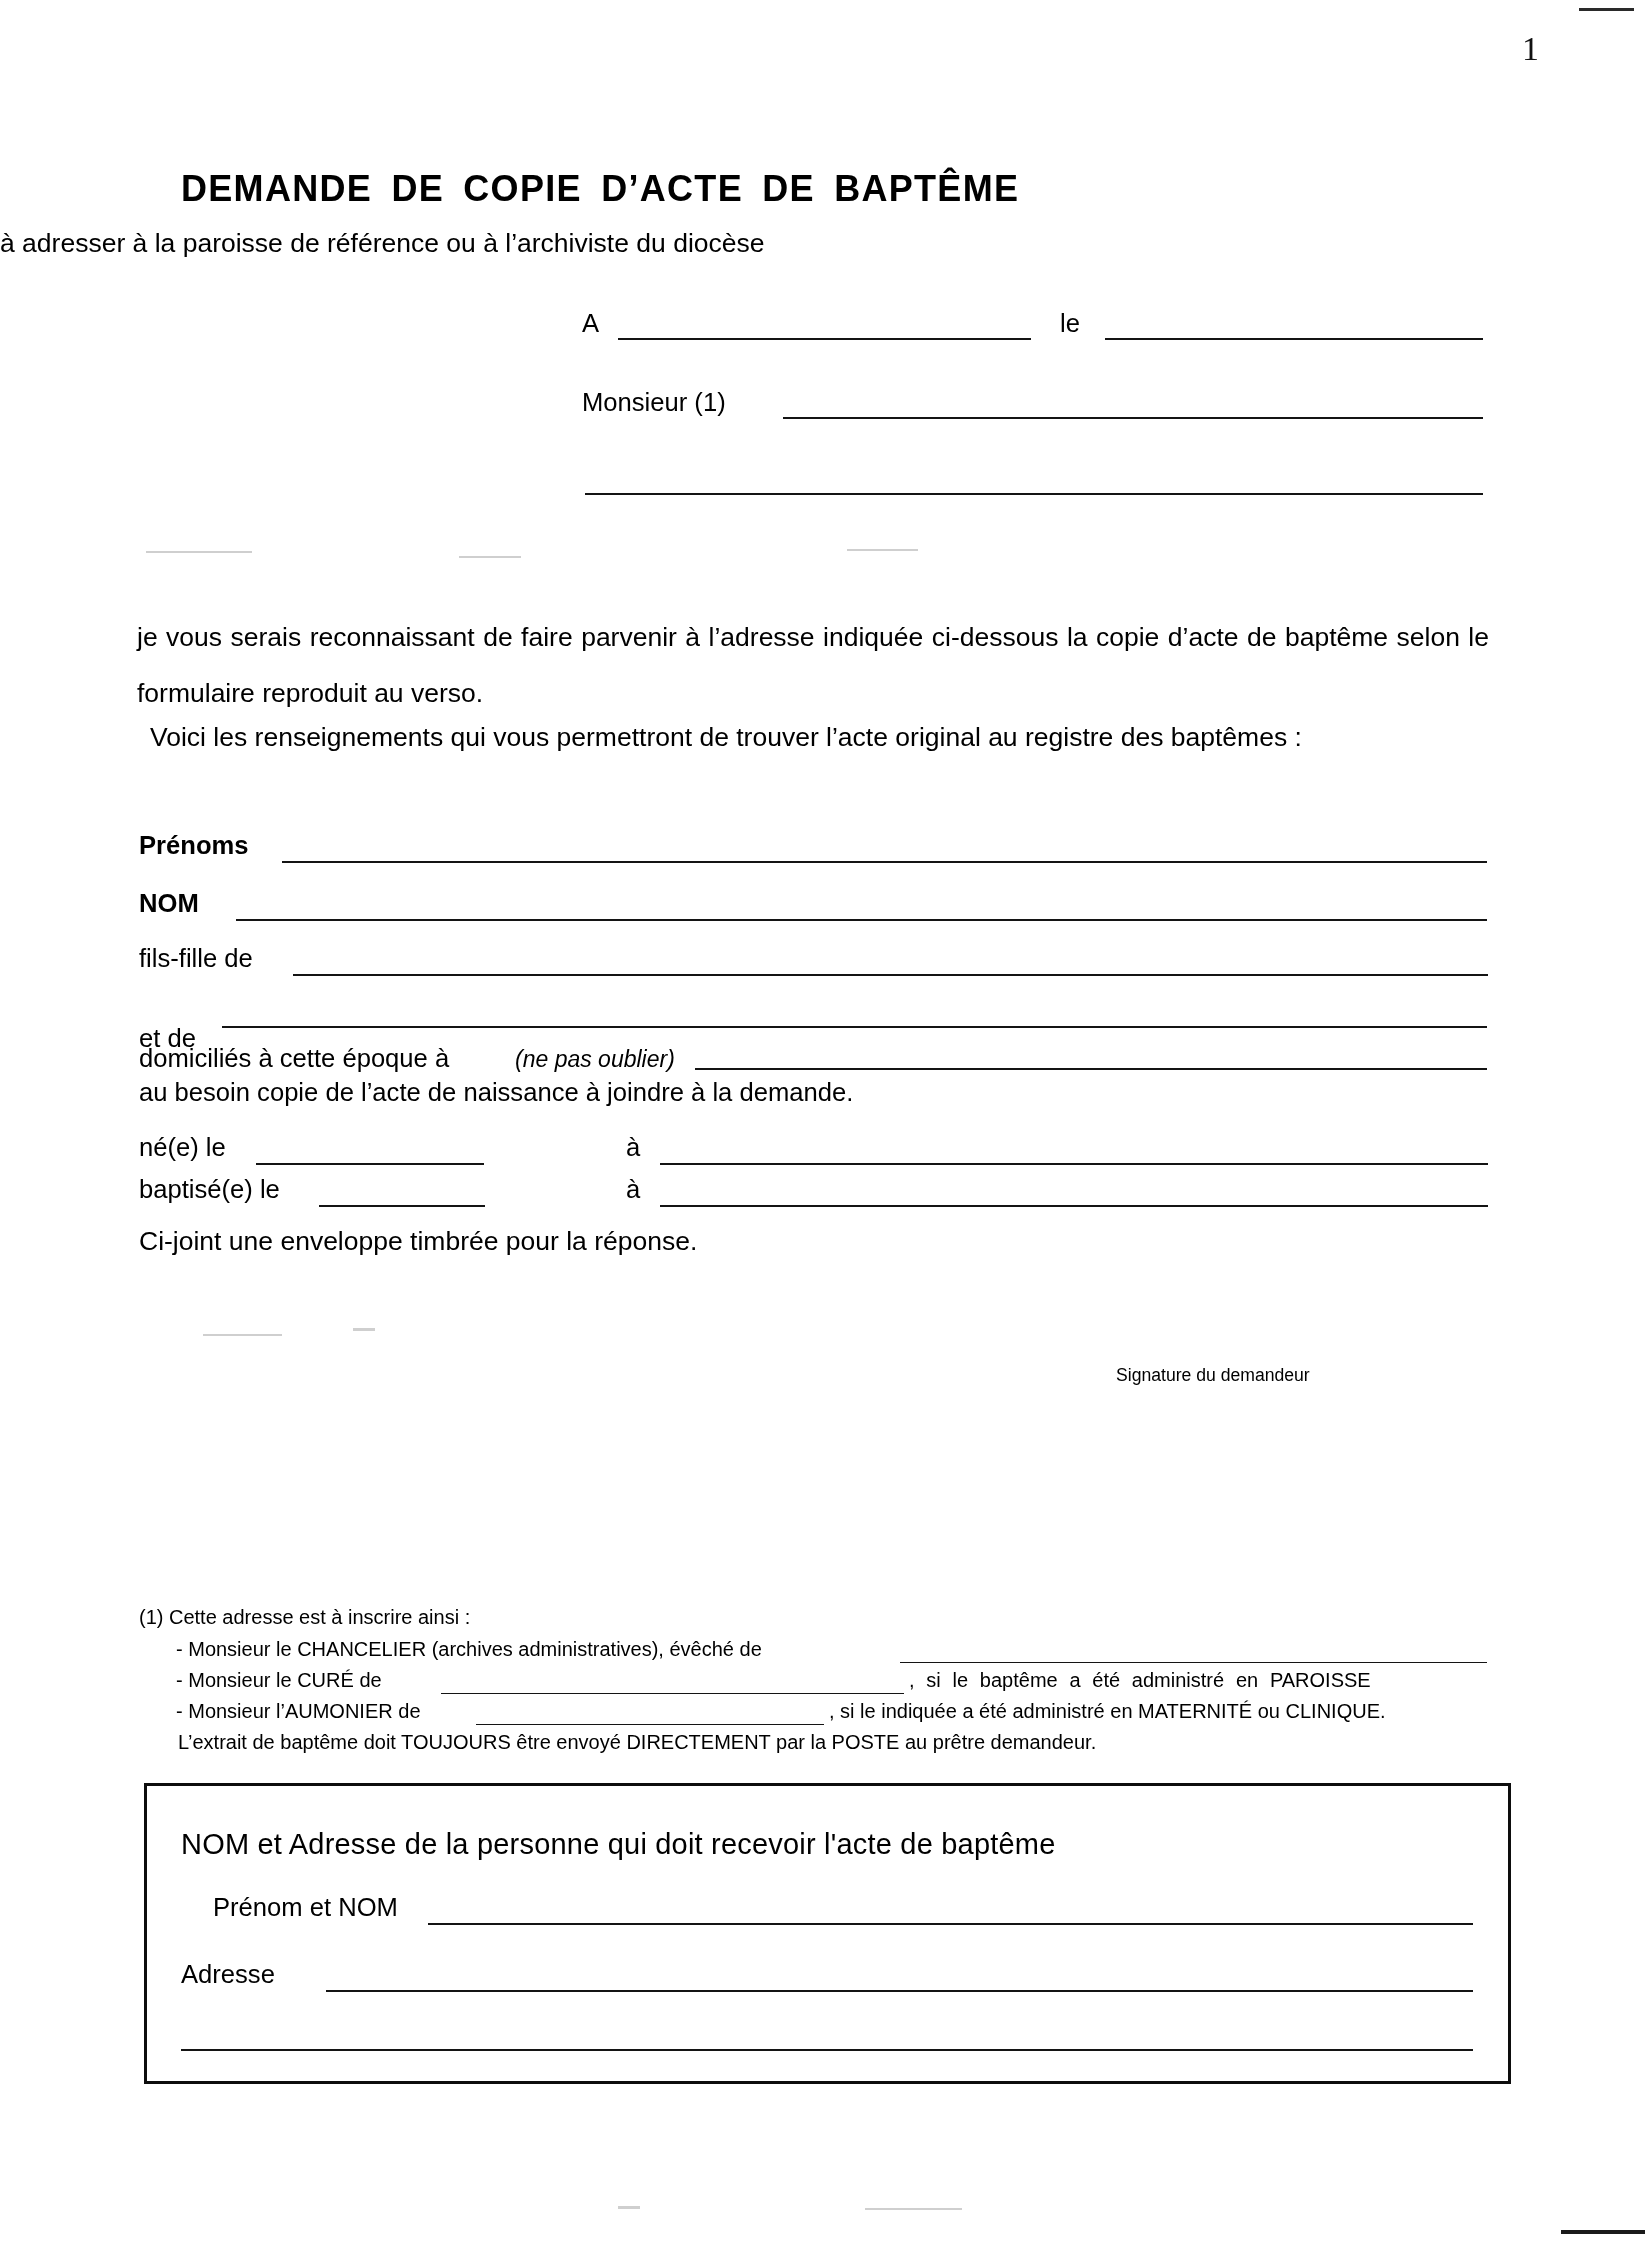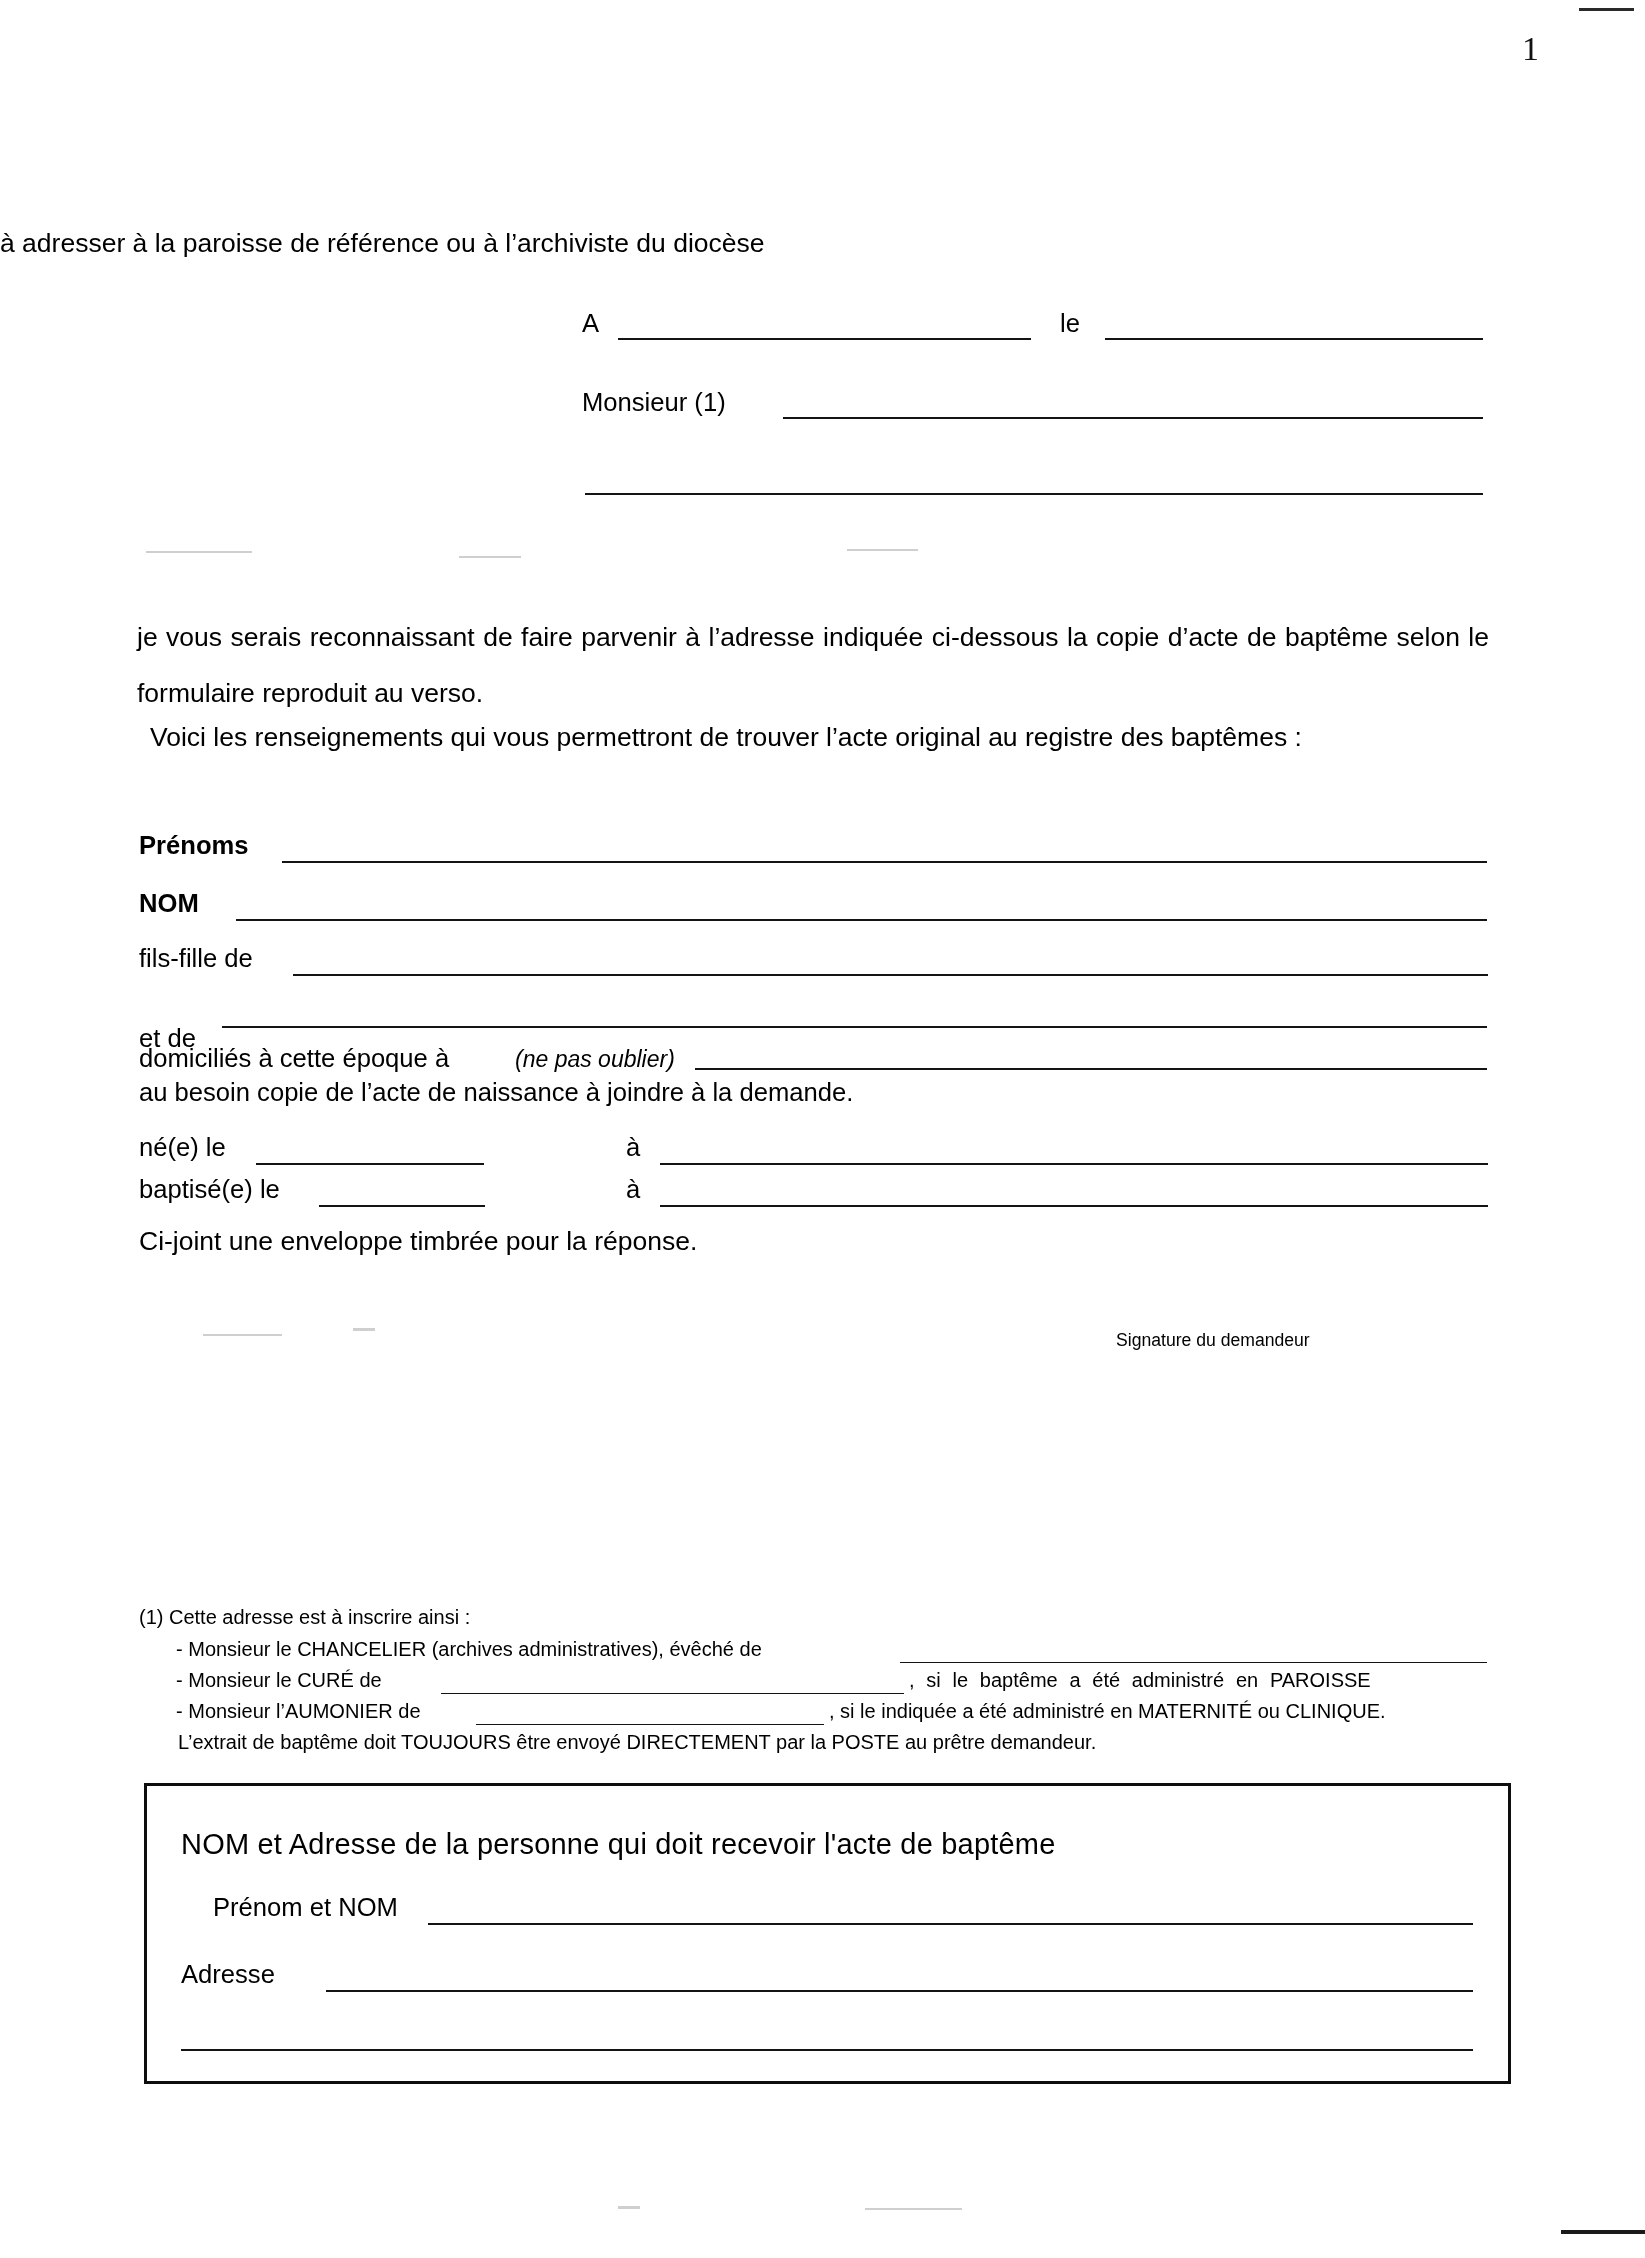--- a/index.html
+++ b/index.html
@@ -91,21 +91,21 @@
     position: absolute;
     font-size: 26.5px;
     text-align: justify;
     color: #000;
   }
   .body-p.nowrap { white-space: nowrap; }
 
   
   .sig-caption {
     position: absolute;
-    top: 1330px;
+    top: 1365px;
     left: 1116px;
     font-size: 17.6px;
     color: #000;
   }
 
   
   .fn {
     position: absolute;
     font-size: 20px;
     white-space: nowrap;
@@ -147,20 +147,21 @@
   <div class="scan-speck" style="left:146px; top:551px; width:106px; height:1.8px;"></div>
   <div class="scan-speck" style="left:459px; top:556px; width:62px; height:1.8px;"></div>
   <div class="scan-speck" style="left:847px; top:549px; width:71px; height:1.8px;"></div>
   <div class="scan-speck" style="left:203px; top:1334px; width:79px; height:1.8px;"></div>
   <div class="scan-speck" style="left:353px; top:1328px; width:22px; height:2.6px;"></div>
   <div class="scan-speck" style="left:618px; top:2206px; width:22px; height:2.6px;"></div>
   <div class="scan-speck" style="left:865px; top:2208px; width:97px; height:1.8px;"></div>
 
   <div class="page-number">1</div>
 
+  <div class="doc-title">DEMANDE DE COPIE D’ACTE DE BAPTÊME</div>
   <div class="doc-subtitle">à adresser à la paroisse de référence ou à l’archiviste du diocèse</div>
 
   <div class="t" style="left:582px; top:309px;">A</div>
   <div class="rule" style="left:618px; top:338px; width:413px;"></div>
 
   <div class="t" style="left:1060px; top:309px;">le</div>
   <div class="rule" style="left:1105px; top:338px; width:378px;"></div>
 
   <div class="t" style="left:582px; top:388px;">Monsieur (1)</div>
   <div class="rule" style="left:783px; top:417px; width:700px;"></div>

